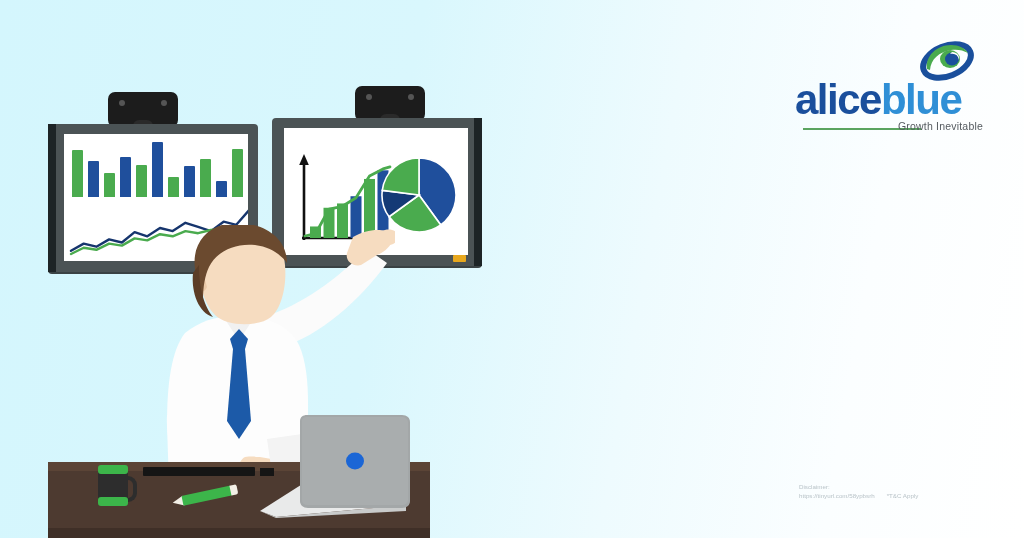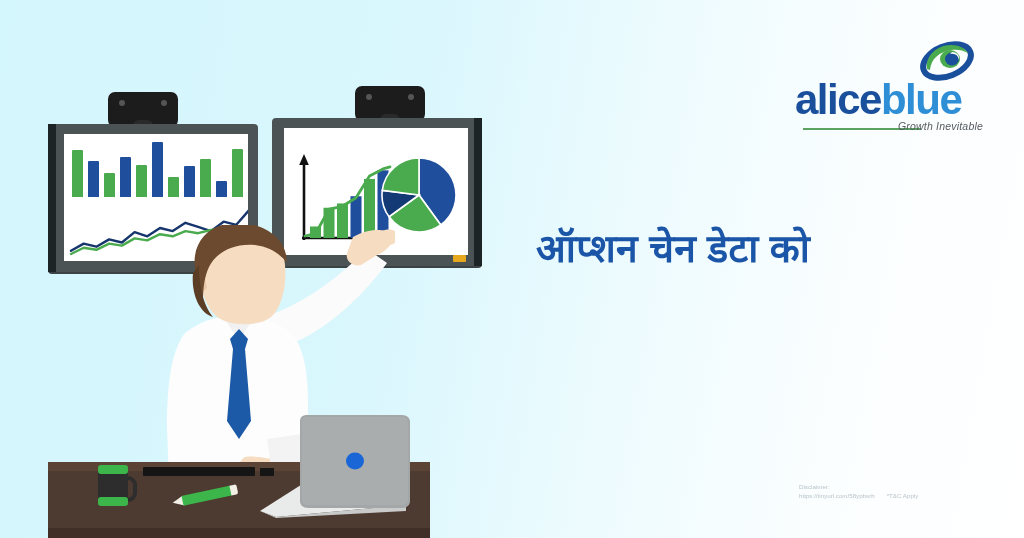--- a/index.html
+++ b/index.html
@@ -14,21 +14,21 @@
   }
 
   
   .logo-wrap{position:absolute;left:795px;top:38px;width:190px;height:95px;}
   .logo-mark{position:absolute;right:10px;top:0px;width:56px;height:48px;}
   .logo-word{position:absolute;left:0;top:42px;width:190px;height:40px;
     font-size:42px;font-weight:bold;letter-spacing:-1.5px;line-height:40px;text-align:left;}
   .logo-word .alice{color:#1a4f9c;}
   .logo-word .blue{color:#2f8fd6;}
   .logo-tag{position:absolute;right:2px;top:82px;font-size:10.5px;color:#555b60;
-    font-style:italic;letter-spacing:.2px;}
+    letter-spacing:.2px;}
   .logo-rule{position:absolute;left:8px;top:90px;width:118px;height:1.5px;background:#5aa45f;}
 
   
   .headline{position:absolute;left:536px;top:222px;width:470px;}
   .headline .l1,.headline .l2{
     color:#1a55a8;font-weight:bold;font-size:39px;line-height:54px;
     letter-spacing:.3px;white-space:nowrap;
   }
   .subhead{position:absolute;left:538px;top:352px;color:#3a4148;
     font-size:26px;line-height:34px;}
@@ -236,21 +236,20 @@
       <path d="M33 14 C38 14 41 18 40 22 C39 17 36 15 31 16 Z" fill="#ffffff"></path>
     </svg>
     <div class="logo-word">
       <span class="alice">alice</span><span class="blue">blue</span>
     </div>
     <div class="logo-rule"></div>
     <div class="logo-tag">Growth Inevitable</div>
   </div>
 
   <div class="headline">
-    <div class="l1">ऑप्शन चेन डेटा को</div>
   </div>
 
   <div class="disclaimer">
     <div>Disclaimer:</div>
     <div class="row2">
       <span>https://tinyurl.com/58ypbsrh</span>
       <span class="tc">*T&amp;C Apply</span>
     </div>
   </div>
 

